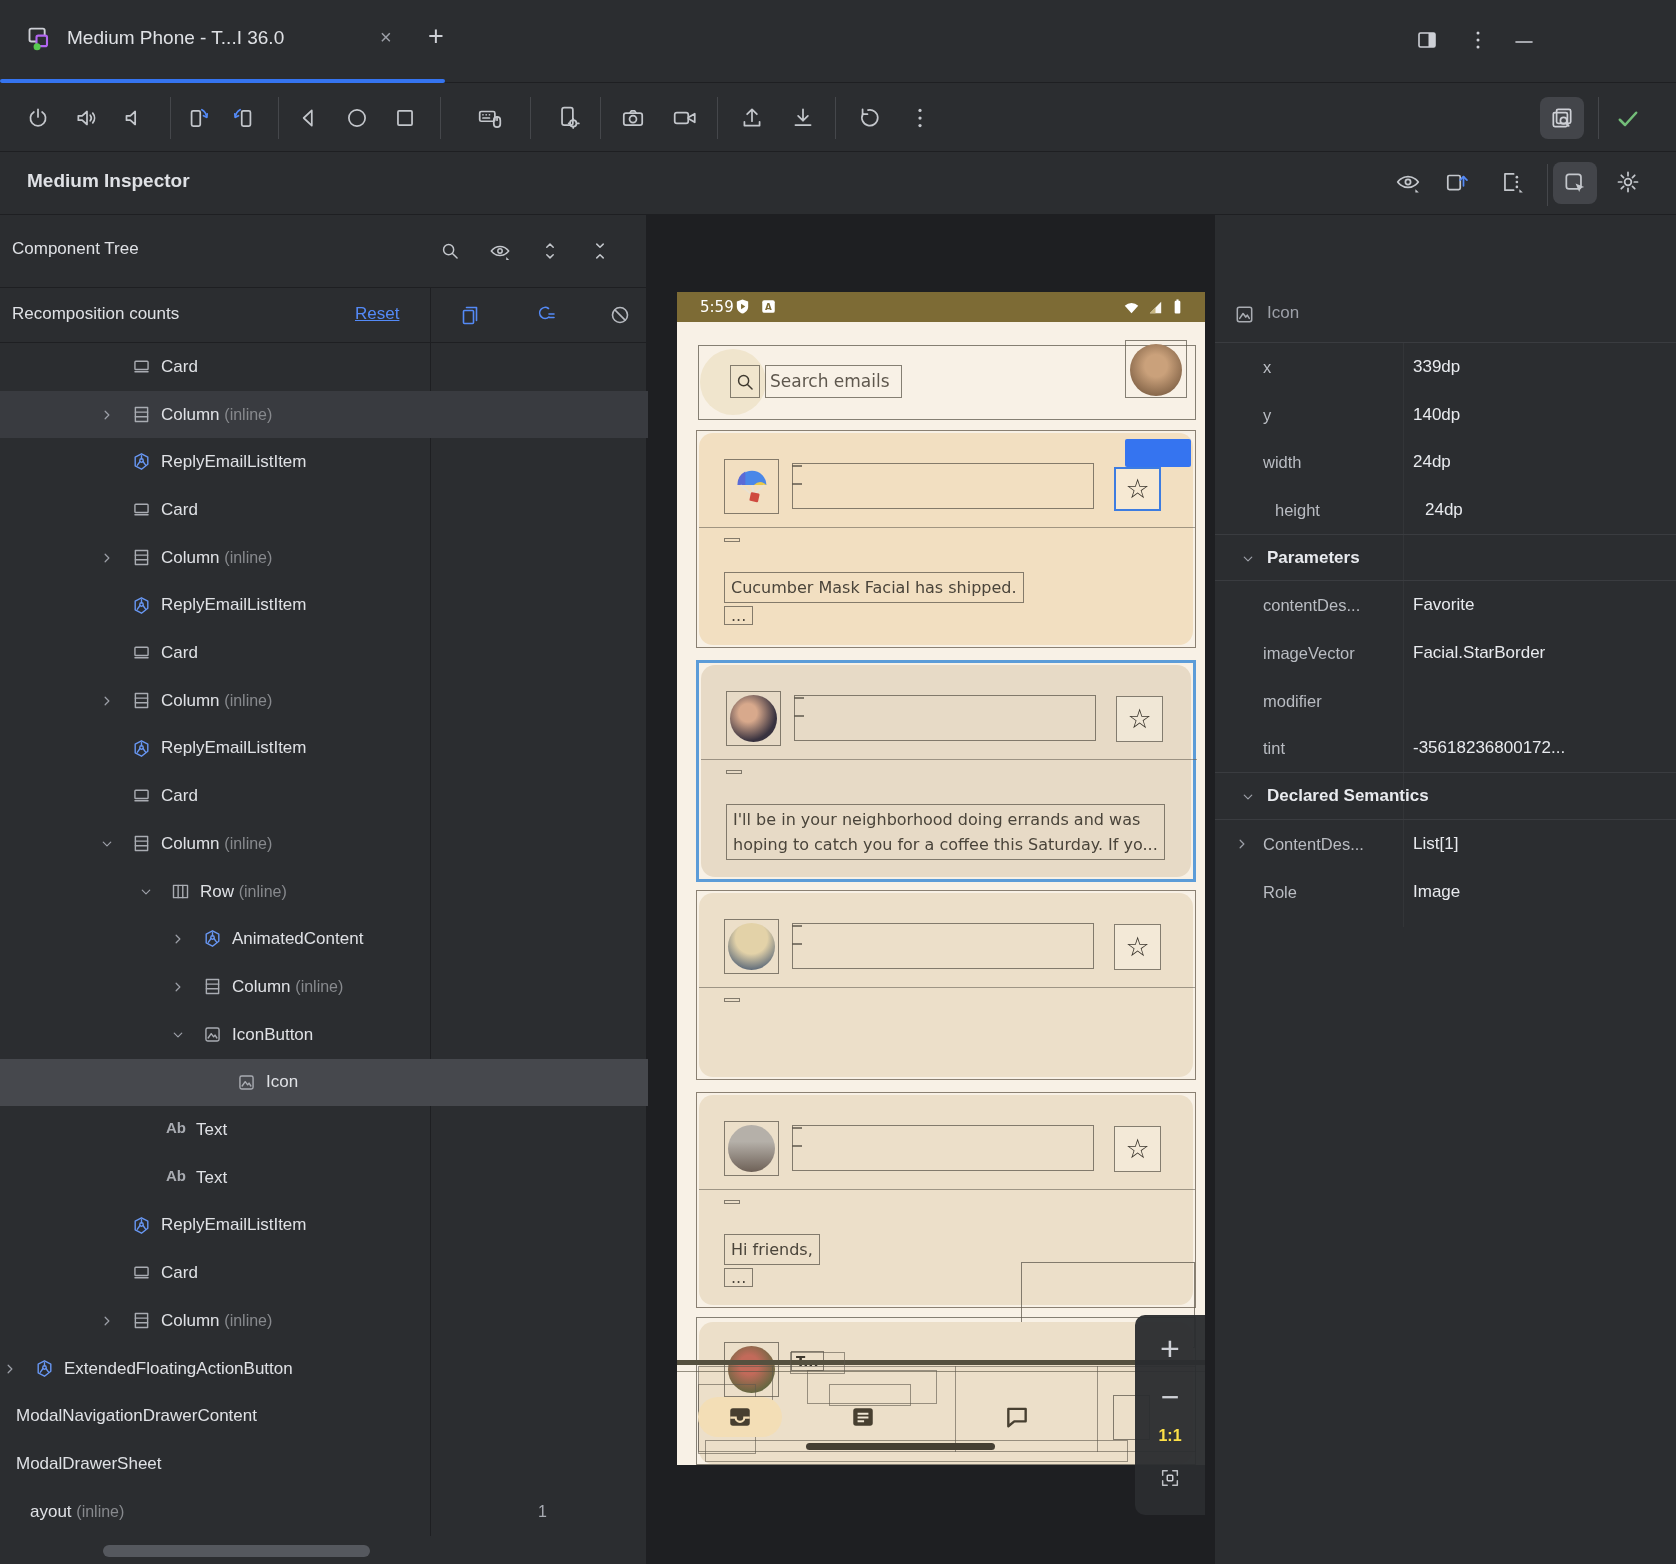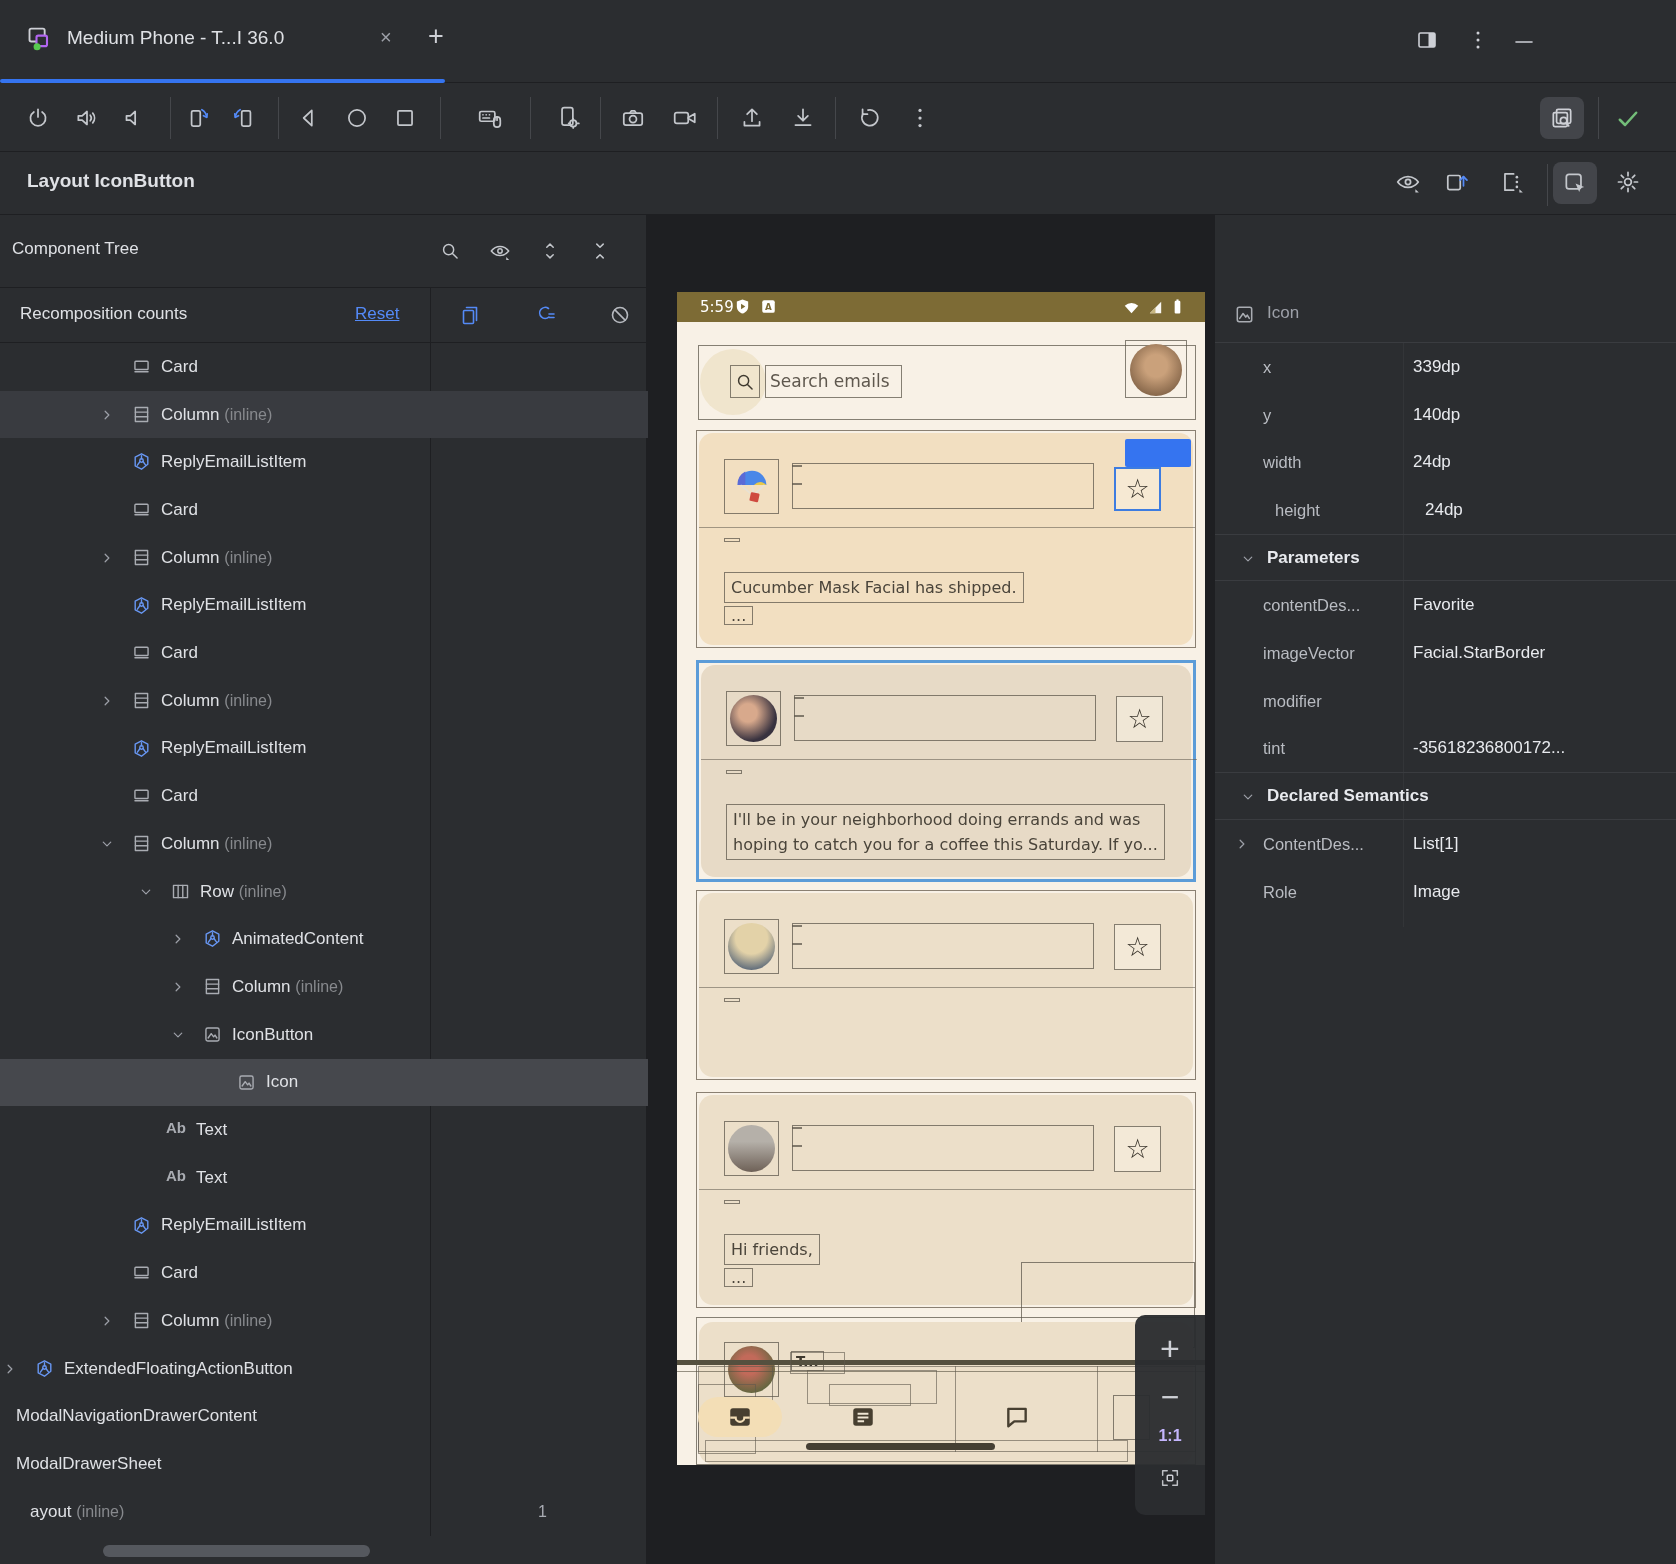--- a/index.html
+++ b/index.html
@@ -29,21 +29,21 @@
   
   #panel-left{left:0;top:215px;width:648px;height:1349px;background:#2b2d30;border-right:2px solid #1e1f22;}
   #panel-center{left:648px;top:215px;width:567px;height:1349px;background:#1e1f22;}
   #panel-right{left:1215px;top:215px;width:461px;height:1349px;background:#2b2d30;}
 
   .phead{left:0;top:0;width:100%;height:73px;border-bottom:1px solid #1e1f22;}
   .ptitle{left:12px;top:24px;font-size:17px;color:#dfe1e5;}
   .hico{top:25px;width:22px;height:22px;color:#ced0d6;}
 
   #recrow{left:0;top:73px;width:648px;height:55px;border-bottom:1px solid #1e1f22;}
-  #rec-label{left:12px;top:16px;font-size:17px;color:#dfe1e5;margin-left:8px;}
+  #rec-label{left:12px;top:16px;font-size:17px;color:#dfe1e5;}
   #rec-reset{left:355px;top:16px;font-size:17px;color:#548af7;text-decoration:underline;}
   #tree-divider{left:430px;top:73px;width:1px;height:1248px;background:#1e1f22;}
 
   .trow{position:absolute;left:0;width:648px;height:47.7px;}
   .thov{background:#393b40;}
   .tsel{background:#46484d;}
   .tchev{top:15px;width:17px;height:17px;}
   .tlbl{top:50%;transform:translateY(-50%);font-size:17px;color:#dfe1e5;white-space:nowrap;}
   .sfx{color:#87898d;font-size:16px;}
   .abico{top:13px;font-size:15px;font-weight:700;color:#a9acb2;letter-spacing:0;}
@@ -80,21 +80,21 @@
   .dots{font-size:16px;padding:0 6px;line-height:17px;color:#4a443a;}
   .chline{left:2px;top:96px;width:496px;height:0;border-top:1px solid rgba(95,88,76,.55);}
   .sbox{width:47px;height:46px;background:rgba(250,244,230,.5);}
   .sbox .star{position:absolute;left:50%;top:50%;transform:translate(-50%,-52%);font-size:27px;color:#3a352c;}
   .chip{width:66px;height:28px;background:#3574f0;color:#fff;font-size:15px;text-align:center;line-height:28px;border-radius:2px;}
   .ovl{position:absolute;border:1px solid rgba(95,88,76,.6);}
   .vln{position:absolute;width:1px;background:rgba(95,88,76,.6);}
 
   #zoombar{left:487px;top:1100px;width:70px;height:200px;background:rgba(43,45,48,.96);border-radius:10px 0 0 10px;color:#ced0d6;}
   .zitem{left:0;width:70px;text-align:center;color:#ced0d6;}
-  #zratio{font-size:16px;font-weight:700;color:#c4b5fd;}
+  #zratio{font-size:16px;font-weight:700;color:#fde047;}
 </style>
 </head>
 <body>
 
 <div id="app">
 
   <div id="tabbar" class="abs">
     <span class="abs" style="left:26px;top:24px">
       <svg width="28" height="28" viewBox="0 0 24 24">
         <rect x="3" y="4" width="13" height="11" rx="1.5" fill="none" stroke="#ced0d6" stroke-width="1.6"></rect>
@@ -246,21 +246,21 @@
     </span>
     <span class="abs tsep" style="left:1598px"></span>
     <span class="abs" style="left:1614px;top:20px">
       <svg class="ic" style="color:#73bd79;stroke-width:2.2" width="28" height="28" viewBox="0 0 24 24">
           <path d="M5 13.5l4.5 4.5L19 7.5"></path>
         </svg>
     </span>
   </div>
 
   <div id="liheader" class="abs">
-    <span id="li-title" class="abs">Layout IconButton</span>
+    <span id="li-title" class="abs">Medium Inspector</span>
     <span id="li-actions"><span class="abs" style="top: 17px; left: 1395px;">
           <svg class="ic" width="26" height="26" viewBox="0 0 24 24" style="color:#c4c7cc">
             <path d="M2.5 12s3.7-5 9.5-5 9.5 5 9.5 5-3.7 5-9.5 5-9.5-5-9.5-5z"></path>
             <circle cx="12" cy="12" r="2.4"></circle>
             <path d="M18.8 21.8h3.2l-3.2-3.2z" fill="currentColor" stroke="none"></path>
           </svg>
         </span><span class="abs" style="top: 17px; left: 1444px;">
           <svg class="ic" width="26" height="26" viewBox="0 0 24 24" style="color:#c4c7cc">
             <rect x="3.5" y="6" width="11.5" height="13" rx="1.5"></rect>
             <path d="M18 15.5V7" style="stroke:#548af7"></path>

